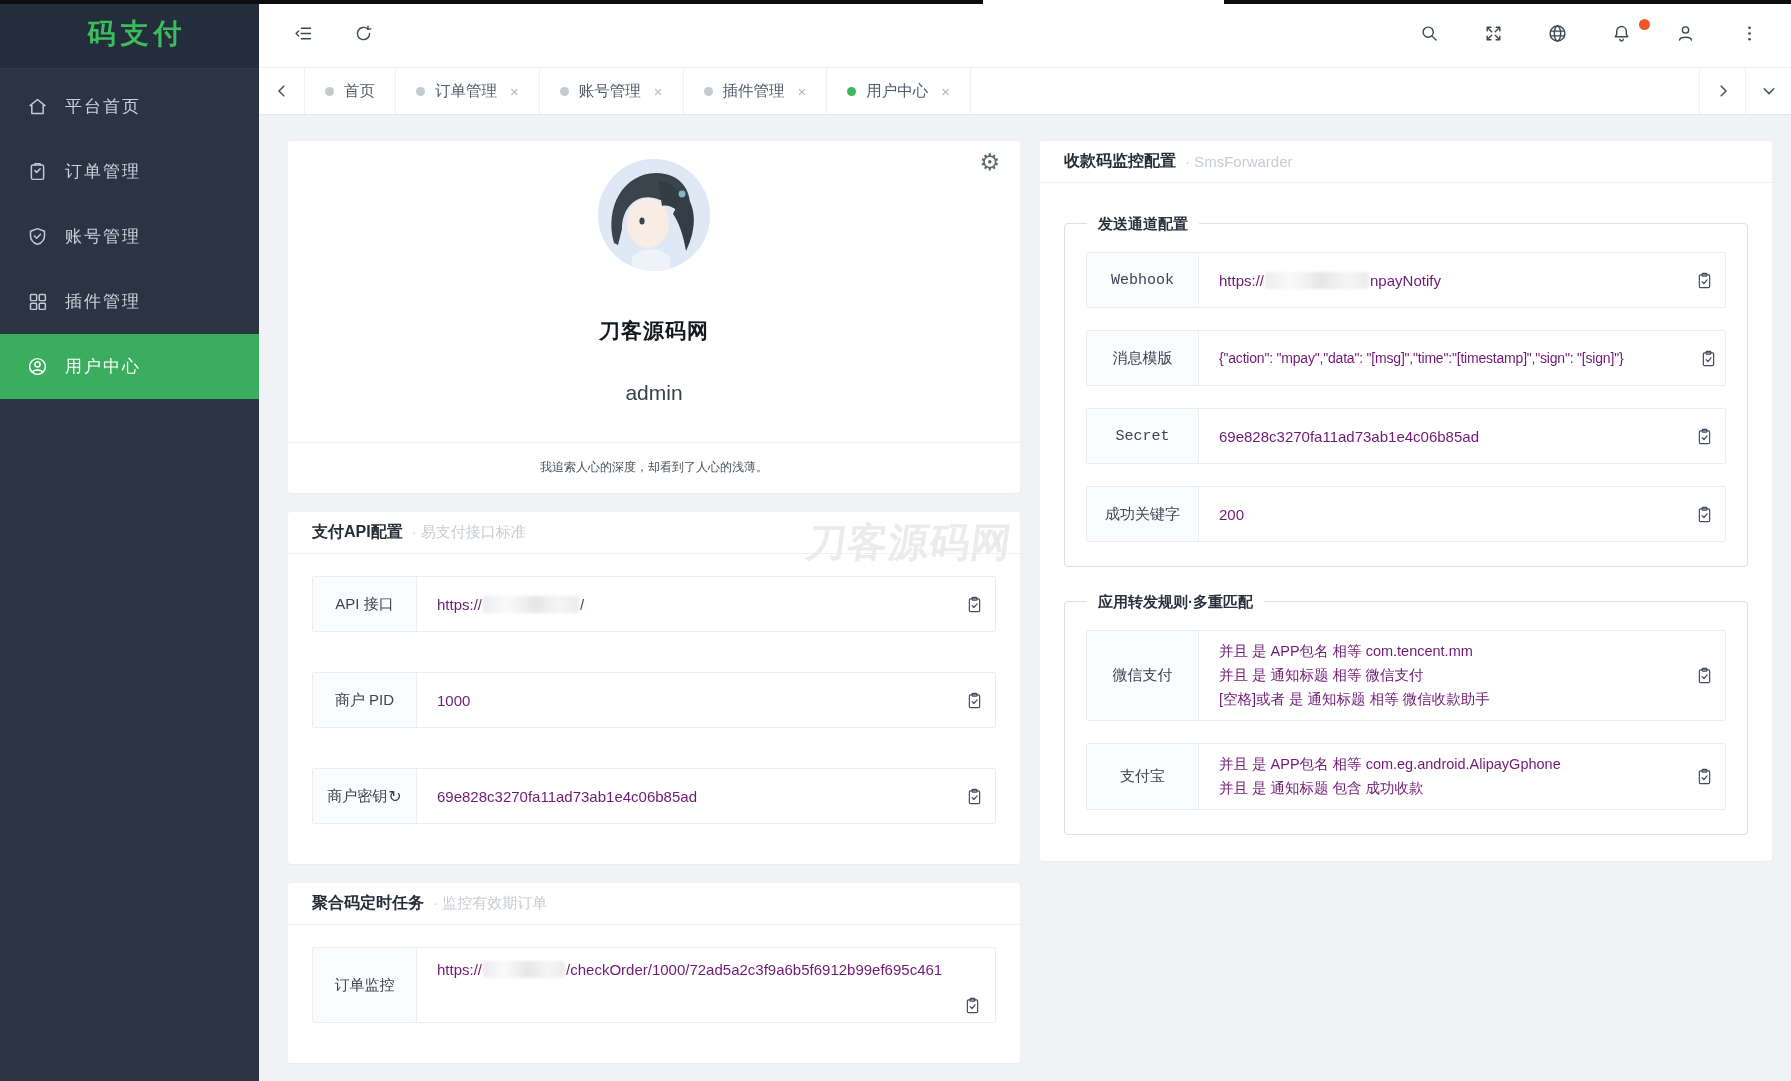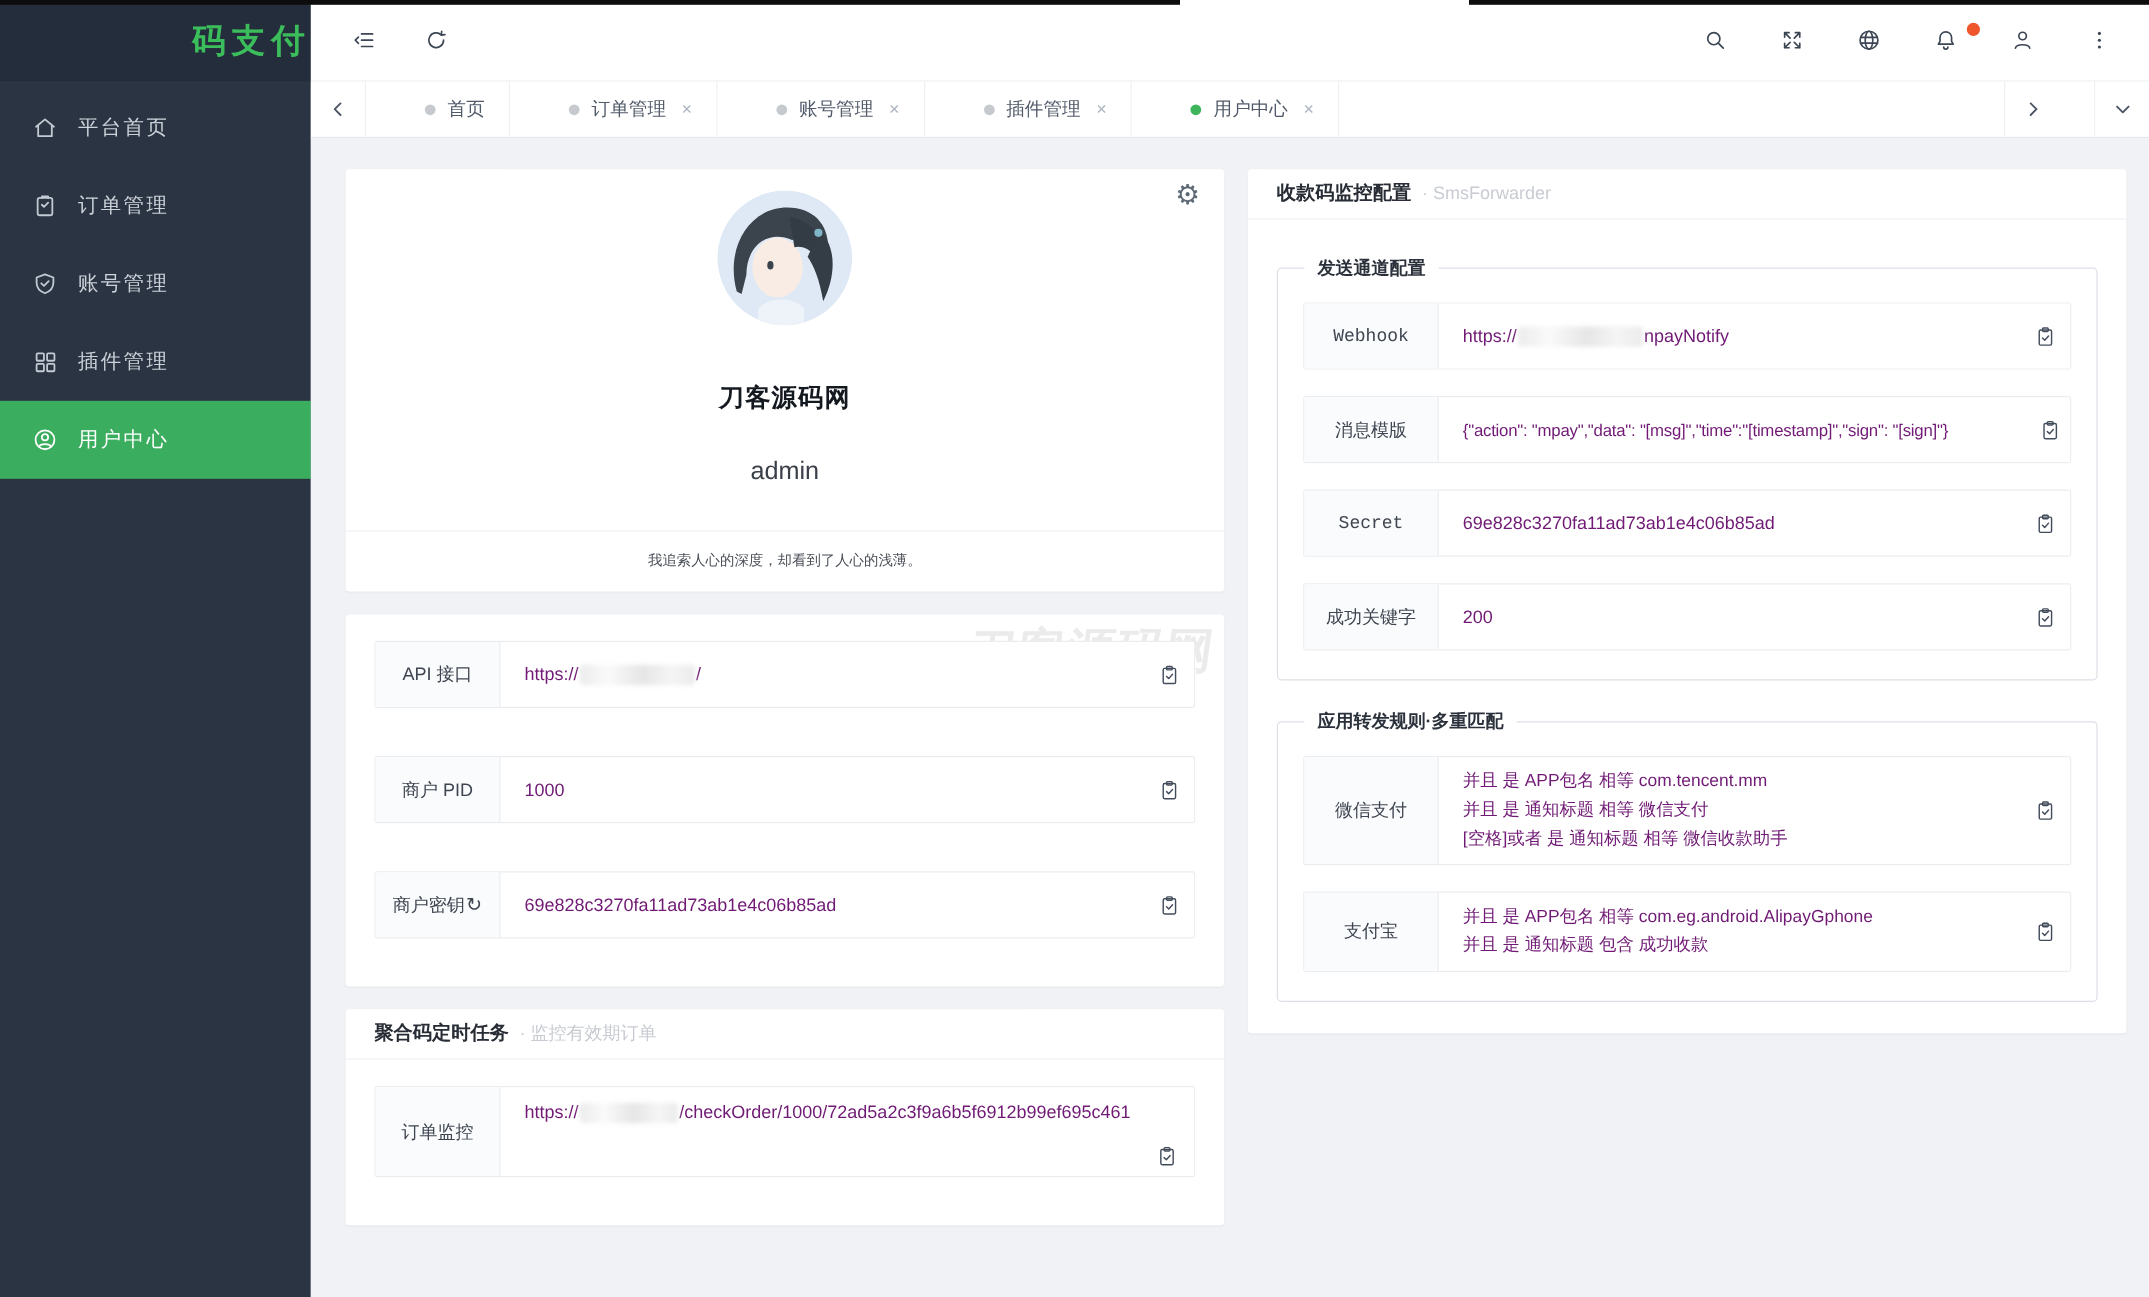--- a/index.html
+++ b/index.html
@@ -7,21 +7,21 @@
   body { font-family:"Liberation Sans","DejaVu Sans",sans-serif; background:#f0f2f5; position:relative; }
 
   
   .top-strip { position:absolute; top:0; left:0; width:1791px; height:4px; z-index:99;
     background:linear-gradient(90deg,#0d0d0d 0 983px,#ffffff 983px 1224px,#0d0d0d 1224px 100%); }
 
   .app { display:flex; width:1791px; height:1081px; }
 
   
   .sidebar { width:259px; flex-shrink:0; background:#2b3442; display:flex; flex-direction:column; }
-  .logo { height:69px; display:flex; align-items:center; justify-content:flex-end;
+  .logo { height:69px; display:flex; align-items:center; justify-content:center;
     background:#242d3b; border-bottom:1px solid rgba(255,255,255,.06);padding-left:15px; }
   .logo-text { color:#3cbd5c; font-size:28px; font-weight:bold; letter-spacing:5px; }
   .menu { padding-top:5px; }
   .menu-item { height:65px; display:flex; align-items:center; padding-left:27px; gap:17px;
     color:#ccd2da; font-size:17px; letter-spacing:2px; cursor:pointer; }
   .menu-item svg { width:21px; height:21px; stroke:#c3cad4; fill:none; stroke-width:1.7;
     stroke-linecap:round; stroke-linejoin:round; flex-shrink:0; }
   .menu-item.active { background:#3aad5e; color:#ffffff; }
   .menu-item.active svg { stroke:#ffffff; }
 
@@ -32,21 +32,21 @@
   .hgroup { display:flex; align-items:center; gap:28px; }
   .hgroup.right { margin-left:auto; gap:32px; }
   .hbtn { width:32px; height:32px; display:flex; align-items:center; justify-content:center;
     color:#3c4655; cursor:pointer; position:relative; }
   .hbtn svg { width:21px; height:21px; stroke:#3c4655; fill:none; stroke-width:1.6;
     stroke-linecap:round; stroke-linejoin:round; }
   .ndot { position:absolute; top:1px; right:-13px; width:11px; height:11px; border-radius:50%; background:#f0562c; }
 
   
   .tabbar { height:48px; background:#fff; border-top:1px solid #f1f2f4; border-bottom:1px solid #e5e8eb;
-    display:flex; align-items:stretch; box-shadow:0 1px 3px rgba(0,0,0,.04);gap:29px; }
+    display:flex; align-items:stretch; box-shadow:0 1px 3px rgba(0,0,0,.04); }
   .tab-nav { width:46px; display:flex; align-items:center; justify-content:center; color:#4c5565;
     border-right:1px solid #eef0f2; cursor:pointer; }
   .tab-nav.rside { border-right:none; border-left:1px solid #eef0f2; }
   .tab-nav svg { width:14px; height:14px; stroke:#4c5565; fill:none; stroke-width:1.8; stroke-linecap:round; stroke-linejoin:round; }
   .tab { display:flex; align-items:center; gap:10px; padding:0 20px; border-right:1px solid #eef0f2;
     font-size:15.5px; color:#515a69; cursor:pointer; white-space:nowrap; }
   .tab .tdot { width:9px; height:9px; border-radius:50%; background:#c6c9ce; flex-shrink:0; }
   .tab.active .tdot { background:#3cb55c; }
   .tab .close { color:#aeb6c2; font-size:15px; margin-left:3px; }
   .tab-spacer { flex:1; }
@@ -276,20 +276,24 @@
             </svg>
           </div>
           <div class="profile-name">刀客源码网</div>
           <div class="profile-user">admin</div>
           <div class="profile-divider"></div>
           <div class="profile-bio">我追索人心的深度，却看到了人心的浅薄。</div>
         </div>
 
         <div class="card">
           <span class="watermark">刀客源码网</span>
+          <div class="card-head">
+            <span class="card-title">支付API配置</span>
+            <span class="card-sub">· 易支付接口标准</span>
+          </div>
           <div class="field-body">
             <div class="frow">
               <div class="frow-label">API 接口</div>
               <div class="frow-value">
                 <span>https://</span>
                   <span class="redacted"></span>
                   <span>/</span>
               </div>
               <div class="copy-btn">
                 <svg viewBox="0 0 24 24">

